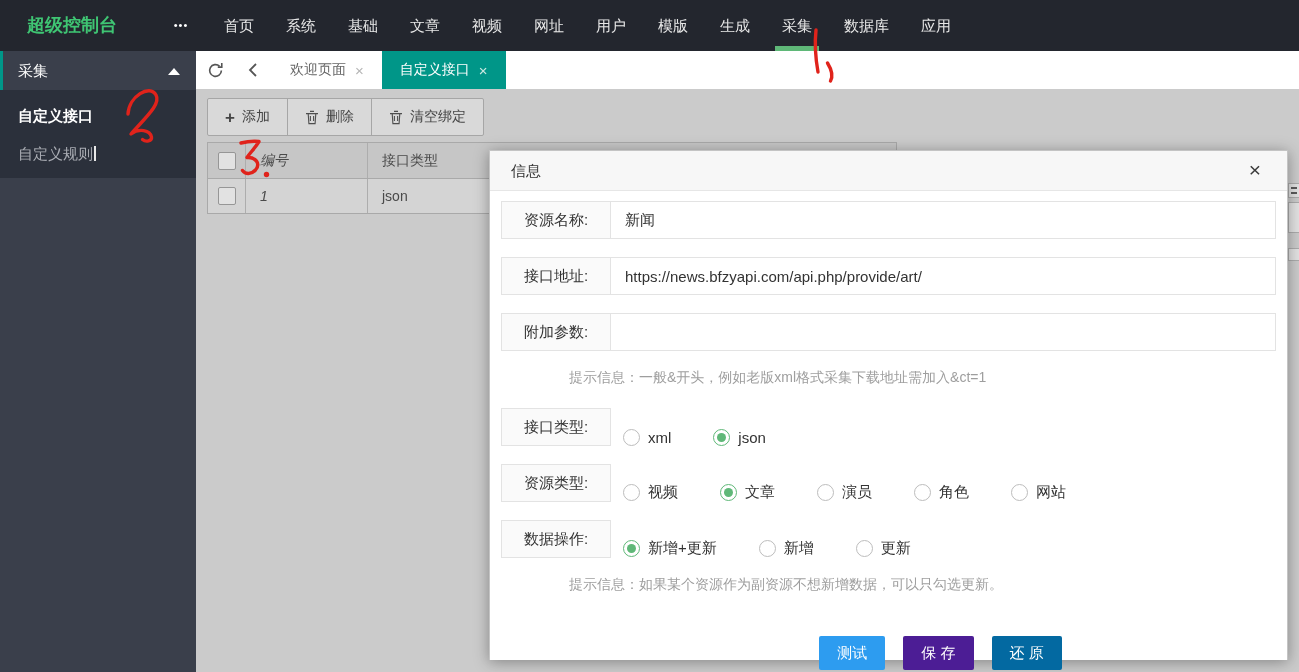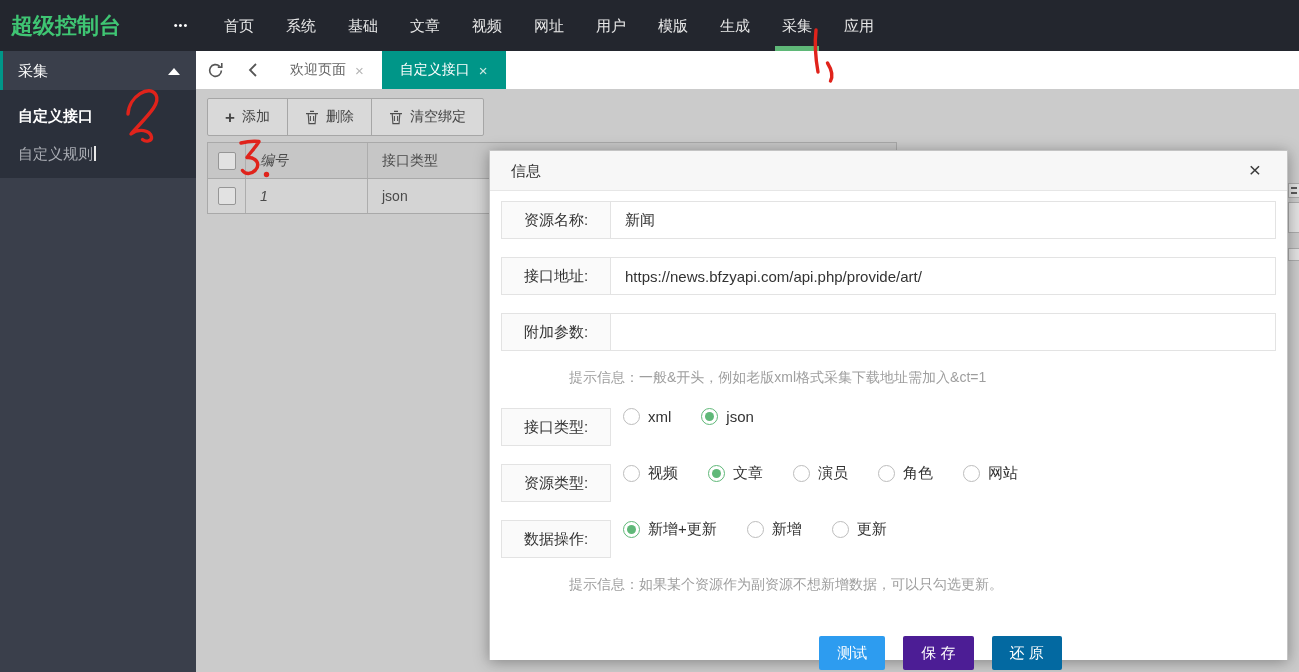--- a/index.html
+++ b/index.html
@@ -2,21 +2,21 @@
 <html><head>
 <meta charset="utf-8">
 <style>
   * { margin:0; padding:0; box-sizing:border-box; }
   html,body { width:1299px; height:672px; }
   body { font-family:"Liberation Sans","DejaVu Sans",sans-serif; position:relative; overflow:hidden; background:#fff; }
   .page { position:absolute; inset:0; width:1299px; height:672px; }
 
   
   .topbar { position:absolute; left:0; top:0; width:1299px; height:51px; background:#23262E; display:flex; align-items:stretch; z-index:3; }
-  .brand { width:162px; padding-left:11px; color:#3FC573; font-size:22px; font-weight:bold; line-height:51px; }
+  .brand { width:162px; padding-left:27px; color:#3FC573; font-size:18px; font-weight:bold; line-height:51px; }
   .topbar-ellipsis { width:38px; color:#FFF; font-size:11px; letter-spacing:1px; text-align:center; line-height:51px; cursor:pointer; }
   .topnav { display:flex; margin-left:8px; }
   .topnav-item { position:relative; padding:0 16px; line-height:51px; font-size:15px; color:#E8E8E8; cursor:pointer; white-space:nowrap; }
   .topnav-item.active::after { content:""; position:absolute; left:9px; right:9px; bottom:0; height:5px; background:#5FB878; }
 
   
   .sidebar { position:absolute; left:0; top:51px; width:196px; bottom:0; background:#3A3F4B; z-index:3; }
   .side-header { position:relative; height:39px; background:#3A3F4B; color:#FFF; font-size:15px; line-height:39px; padding-left:18px; cursor:pointer; }
   .side-header::before { content:""; position:absolute; left:0; top:0; bottom:0; width:3px; background:#009688; }
   .tri-up { position:absolute; right:16px; top:17px; width:0; height:0; border-left:6px solid transparent; border-right:6px solid transparent; border-bottom:7px solid #FFF; }
@@ -56,21 +56,21 @@
   .sliver-c { top:248px; height:13px; }
 
   
   .modal { position:absolute; left:489px; top:150px; width:799px; bottom:12px; background:#FFF; border:1px solid #C4C4C4; border-bottom:none; box-shadow:0 2px 14px rgba(0,0,0,.35); z-index:10; }
   .modal-header { position:relative; height:40px; line-height:40px; background:#F7F7F7; border-bottom:1px solid #E6E6E6; padding-left:21px; font-size:15px; color:#333; }
   .modal-close { position:absolute; right:15px; top:0; width:34px; height:40px; text-align:center; font-size:21px; color:#3A3A3A; cursor:pointer; line-height:38px; }
   .modal-body { padding:10px 11px 0; }
   .form-row { display:flex; height:38px; margin-bottom:18px; }
   .form-label { width:110px; background:#FAFAFA; border:1px solid #E3E3E3; display:flex; align-items:center; justify-content:center; font-size:15px; color:#333; flex:none; }
   .form-input { flex:1; border:1px solid #E3E3E3; border-left:none; background:#FFF; padding:0 14px; font-size:15px; color:#333; outline:none; font-family:"Liberation Sans","DejaVu Sans",sans-serif; }
-  .radio-area { flex:1; display:flex; align-items:flex-start; padding-left:12px; }
+  .radio-area { flex:1; display:flex; align-items:flex-end; padding-left:12px;gap:12px; }
   .radio { display:flex; align-items:center; margin-right:30px; cursor:pointer; font-size:15px; color:#333; }
   .radio-circle { position:relative; width:17px; height:17px; border:1px solid #BDBDBD; border-radius:50%; background:#FFF; margin-right:8px; flex:none; }
   .radio.selected .radio-circle { border-color:#5FB878; }
   .radio.selected .radio-circle::after { content:""; position:absolute; left:3px; top:3px; width:9px; height:9px; border-radius:50%; background:#5FB878; }
   .hint { font-size:14px; color:#9E9E9E; margin-left:68px; }
   .hint-1 { margin-top:2px; margin-bottom:21px; }
   .hint-2 { margin-top:10px; }
   .btn-row { display:flex; justify-content:center; gap:18px; margin-top:42px; padding-left:104px; }
   .m-btn { height:34px; padding:0 18px; border:none; border-radius:2px; color:#FFF; font-size:15px; cursor:pointer; font-family:inherit; white-space:nowrap; }
   .btn-test { background:#2D9CF0; }
@@ -94,20 +94,21 @@
       <div class="topnav-item">首页</div>
       <div class="topnav-item">系统</div>
       <div class="topnav-item">基础</div>
       <div class="topnav-item">文章</div>
       <div class="topnav-item">视频</div>
       <div class="topnav-item">网址</div>
       <div class="topnav-item">用户</div>
       <div class="topnav-item">模版</div>
       <div class="topnav-item">生成</div>
       <div class="topnav-item active">采集</div>
+      <div class="topnav-item">数据库</div>
       <div class="topnav-item">应用</div>
     </div>
   </div>
 
   <div class="sidebar">
     <div class="side-header">
       <span>采集</span>
       <span class="tri-up"></span>
     </div>
     <div class="side-items">

